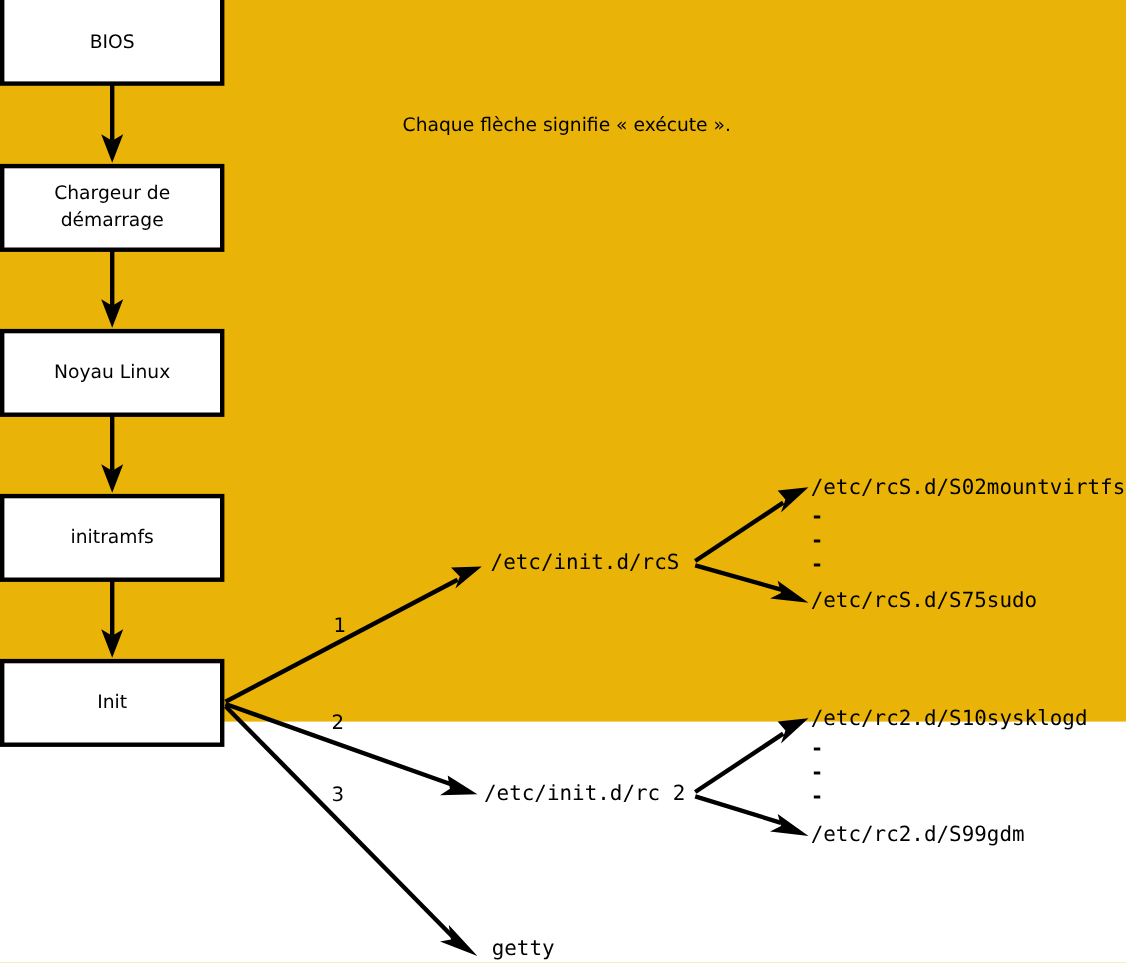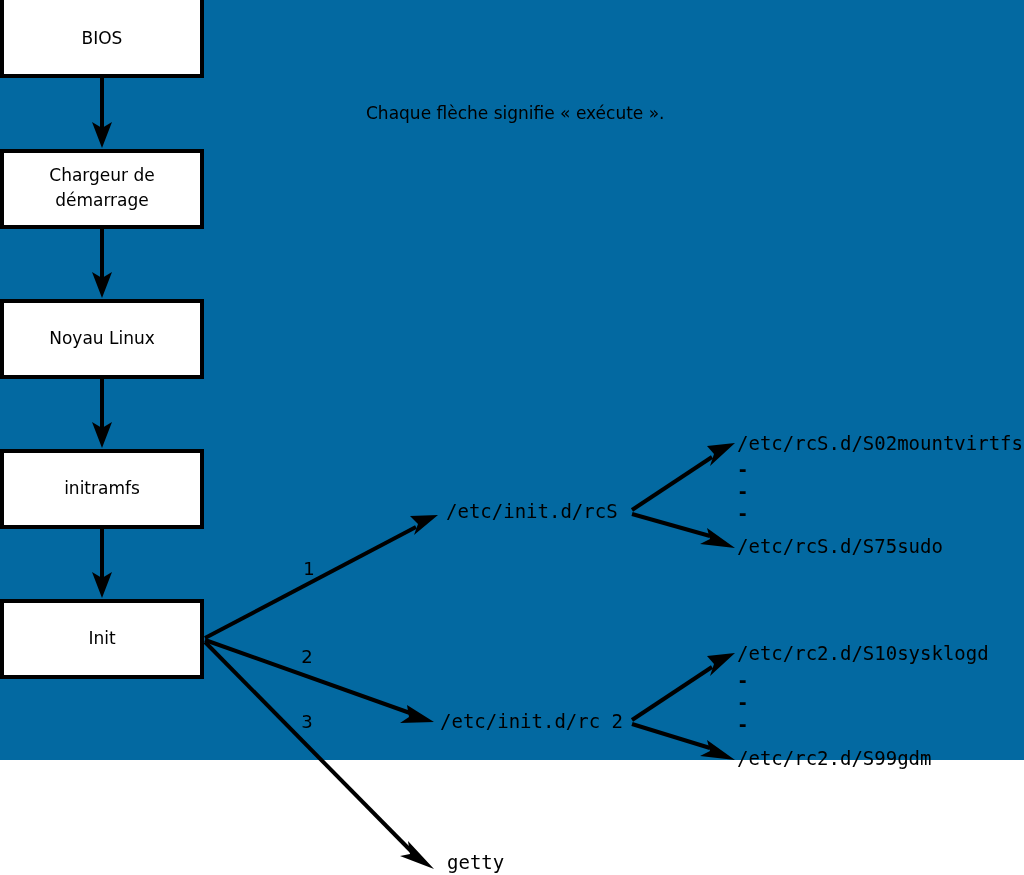--- a/index.html
+++ b/index.html
@@ -9,22 +9,22 @@
   }
   body {
     width: 1024px;
     height: 875px;
     overflow: hidden;
     font-family: "DejaVu Sans", sans-serif;
   }
   #diagram-root {
     position: relative;
     width: 1024px;
-    height: 760px;
-    background: #0369a1;
+    height: 656px;
+    background: #eab308;
   }
   svg.diagram {
     display: block;
     width: 1024px;
     height: 875px;
   }
   .box-rect {
     fill: #ffffff;
     stroke: #000000;
     stroke-width: 4;

